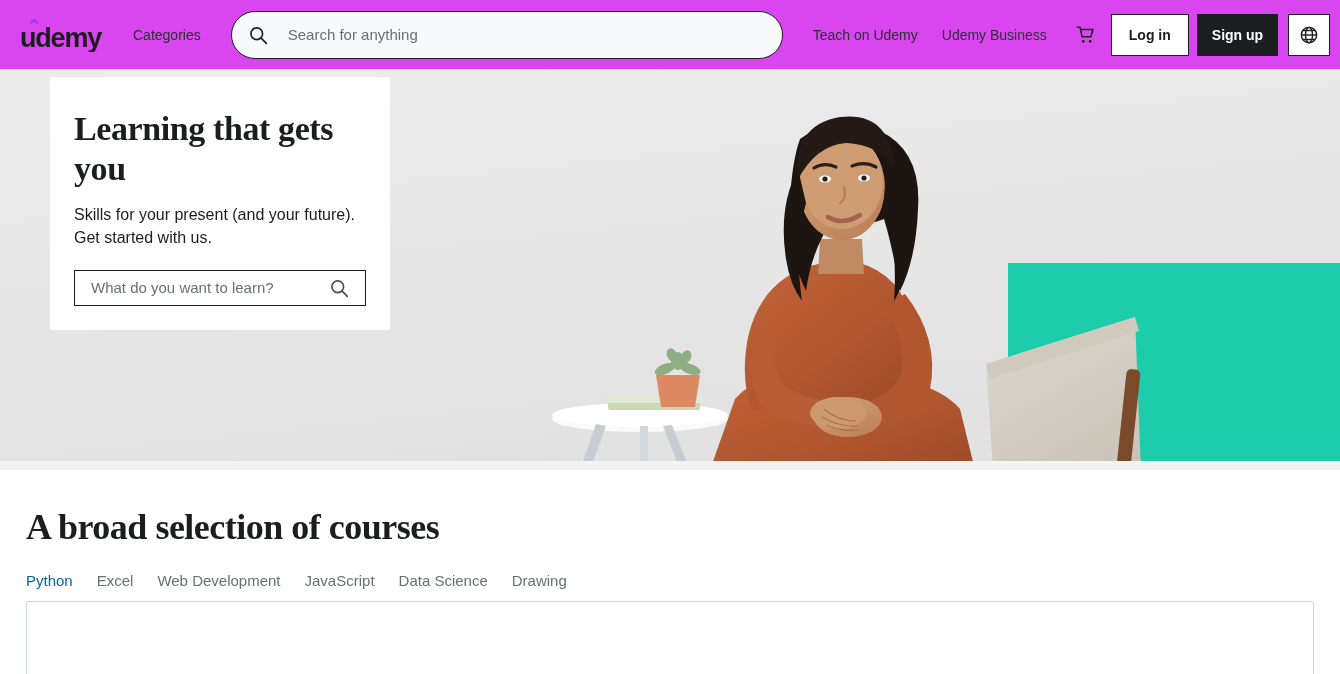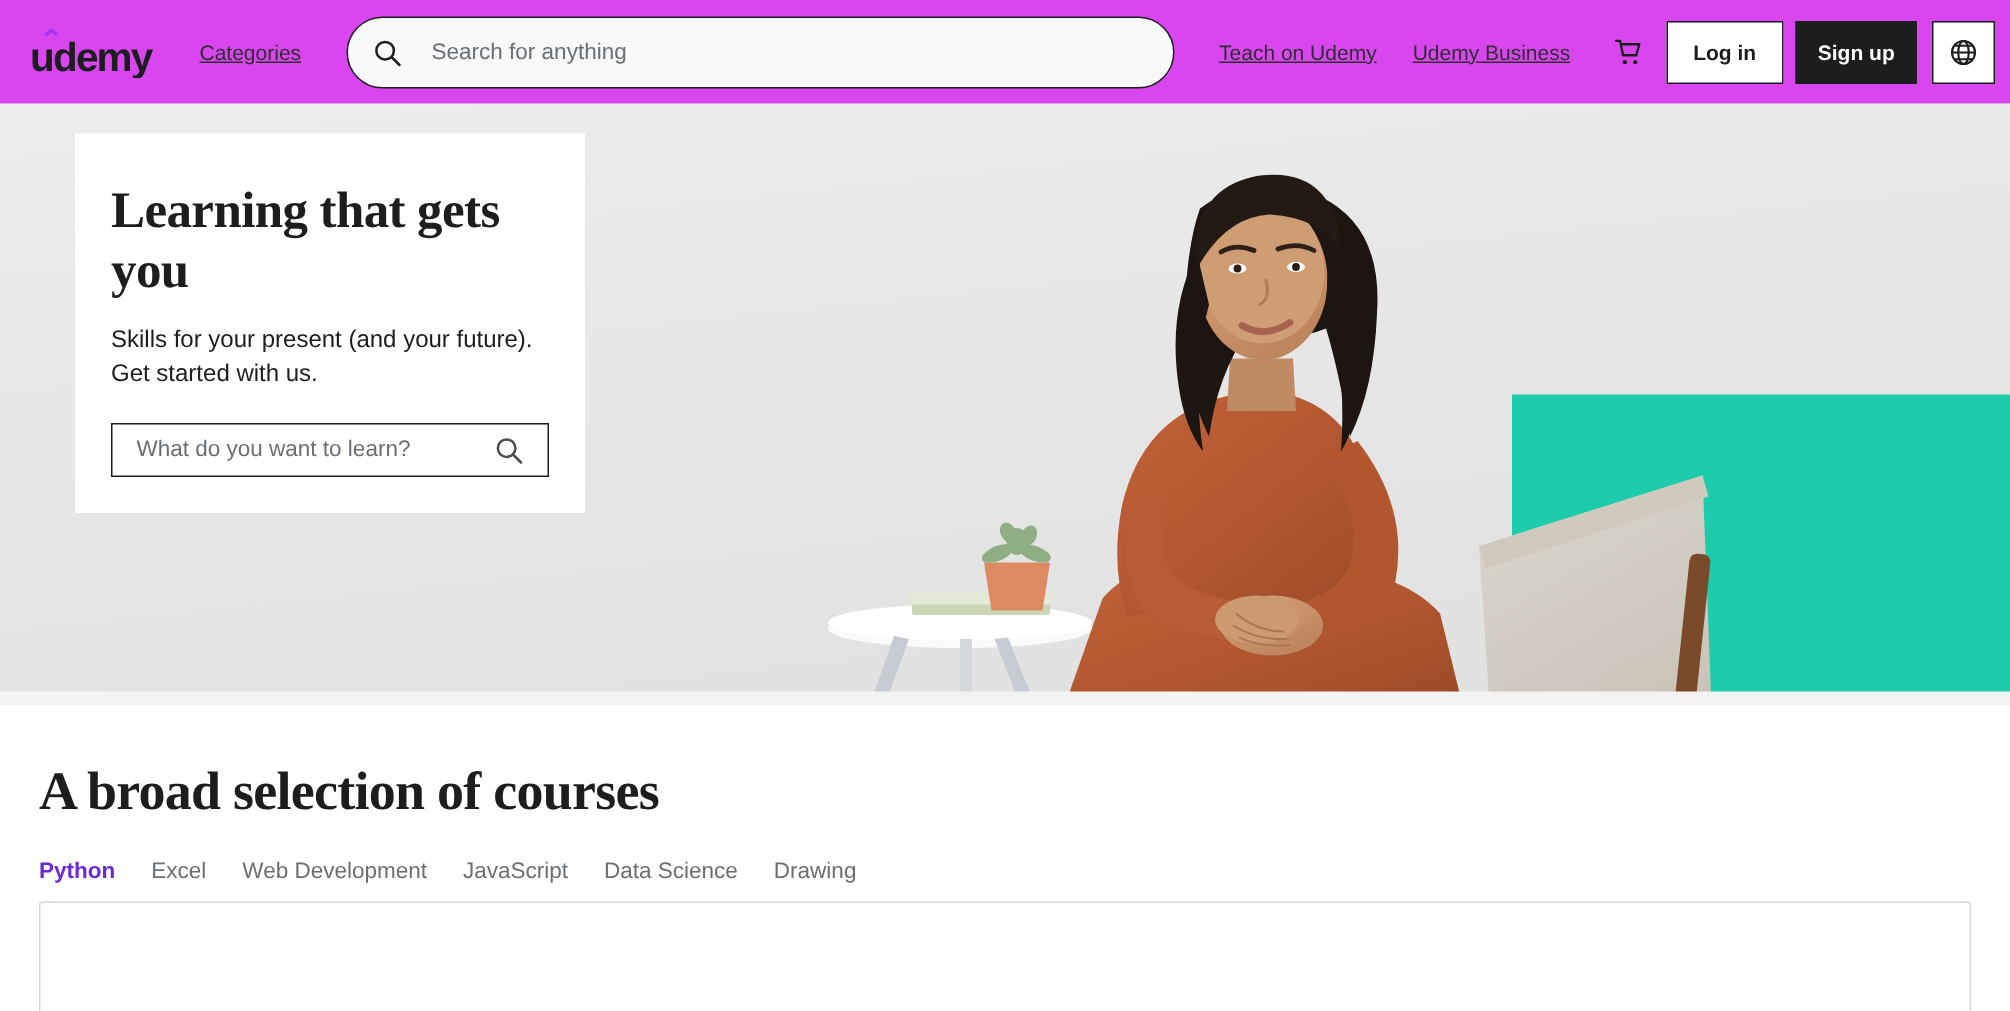--- a/index.html
+++ b/index.html
@@ -37,21 +37,20 @@
 
   .nav-link {
     font-size: 14px;
     color: #2d2f31;
     padding: 8px 12px;
     white-space: nowrap;
     cursor: pointer;
     background: none;
     border: none;
     font-family: "Liberation Sans", sans-serif;
-    text-decoration: underline;
   }
 
   .search-wrap {
     flex: 1;
     display: flex;
     justify-content: center;
     padding: 0 18px;
   }
   .search-pill {
     width: 552px;
@@ -133,21 +132,21 @@
   .hero-photo {
     position: absolute;
     inset: 0;
     width: 100%;
     height: 100%;
   }
 
   .hero-card {
     position: absolute;
     left: 50px;
-    top: 20px;
+    top: 8px;
     width: 340px;
     background: #ffffff;
     padding: 32px 24px 24px 24px;
     z-index: 5;
   }
 
   .hero-title {
     font-family: "Liberation Serif", serif;
     font-weight: bold;
     font-size: 34px;
@@ -220,22 +219,22 @@
     color: #6a6f73;
     background: none;
     border: none;
     padding: 4px 12px 10px 12px;
     cursor: pointer;
     white-space: nowrap;
     font-family: "Liberation Sans", sans-serif;
   }
   .tab:first-child { padding-left: 0; }
   .tab.active {
-    color: #6d28d9;
-    font-weight: bold;
+    color: #0369a1;
+    font-weight: normal;
   }
 
   .tab-panel {
     border: 1px solid #d1d7dc;
     border-radius: 2px;
     height: 120px;
     margin-top: 2px;
     background: #ffffff;
   }
 </style>

